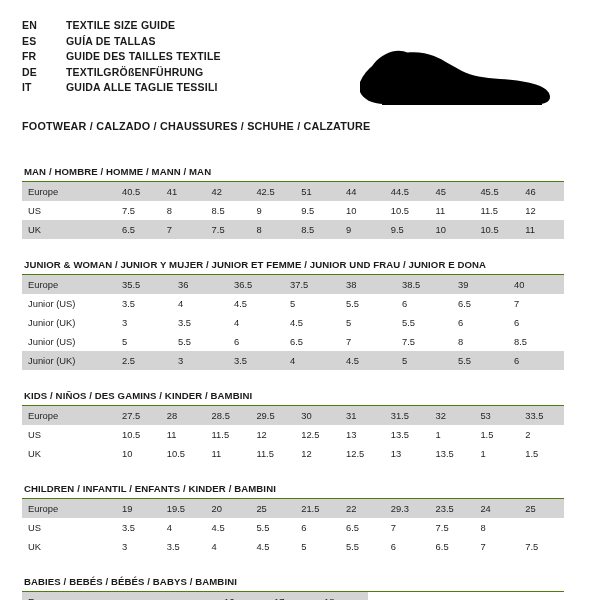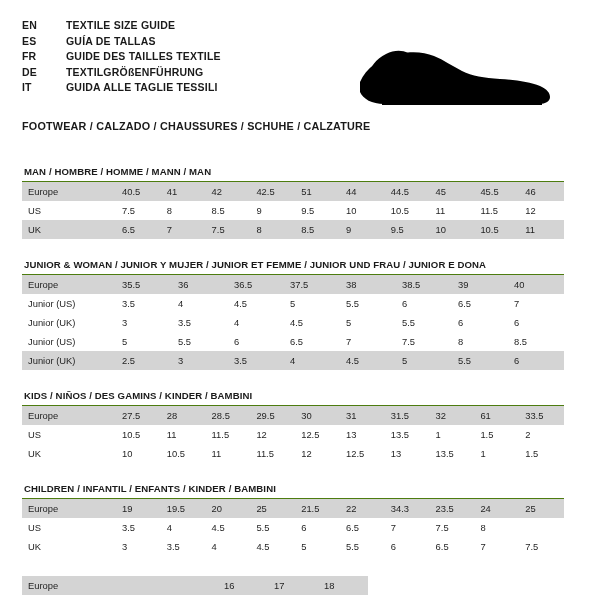--- a/index.html
+++ b/index.html
@@ -257,21 +257,21 @@
             <tr class="shaded">
               <td class="rowlabel">Europe</td>
               <td>27.5</td>
               <td>28</td>
               <td>28.5</td>
               <td>29.5</td>
               <td>30</td>
               <td>31</td>
               <td>31.5</td>
               <td>32</td>
-              <td>61</td>
+              <td>53</td>
               <td>33.5</td>
             </tr>
             <tr class="plain">
               <td class="rowlabel">US</td>
               <td>10.5</td>
               <td>11</td>
               <td>11.5</td>
               <td>12</td>
               <td>12.5</td>
               <td>13</td>
@@ -301,21 +301,21 @@
         <table class="sizes">
           <tbody>
             <tr class="shaded">
               <td class="rowlabel">Europe</td>
               <td>19</td>
               <td>19.5</td>
               <td>20</td>
               <td>25</td>
               <td>21.5</td>
               <td>22</td>
-              <td>34.3</td>
+              <td>29.3</td>
               <td>23.5</td>
               <td>24</td>
               <td>25</td>
             </tr>
             <tr class="plain">
               <td class="rowlabel">US</td>
               <td>3.5</td>
               <td>4</td>
               <td>4.5</td>
               <td>5.5</td>
@@ -336,20 +336,21 @@
               <td>5.5</td>
               <td>6</td>
               <td>6.5</td>
               <td>7</td>
               <td>7.5</td>
             </tr>
           </tbody>
         </table>
       </div>
       <div class="block babies">
+        <div class="block-title">BABIES / BEBÉS / BÉBÉS / BABYS / BAMBINI</div>
         <table class="sizes">
           <tbody>
             <tr class="shaded">
               <td class="rowlabel">Europe</td>
               <td style="width: 44px;">16</td>
               <td style="width: 44px;">17</td>
               <td style="width: 44px;">18</td>
               <td style="background: rgb(255, 255, 255);"></td>
             </tr>
           </tbody>

